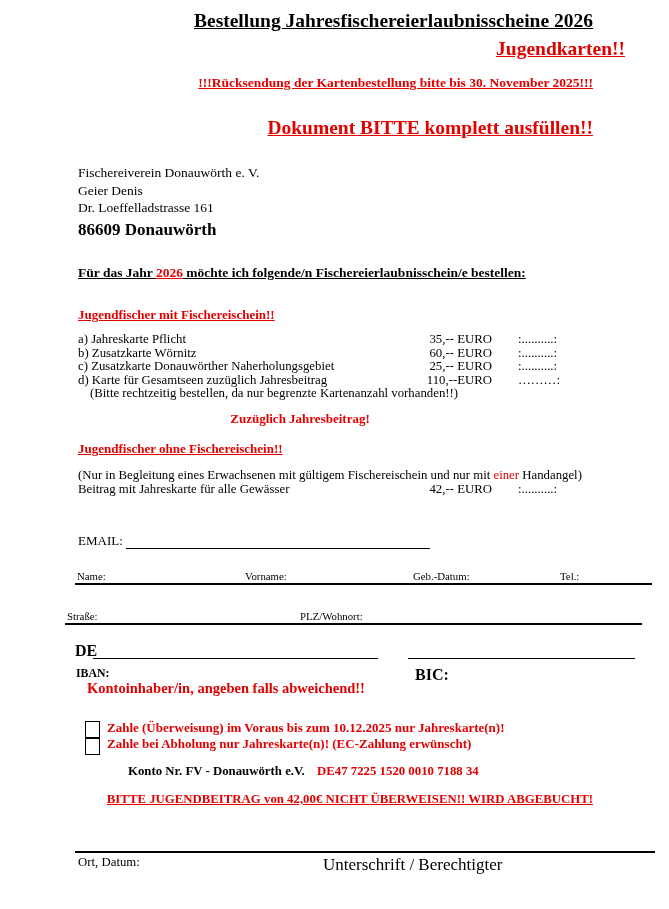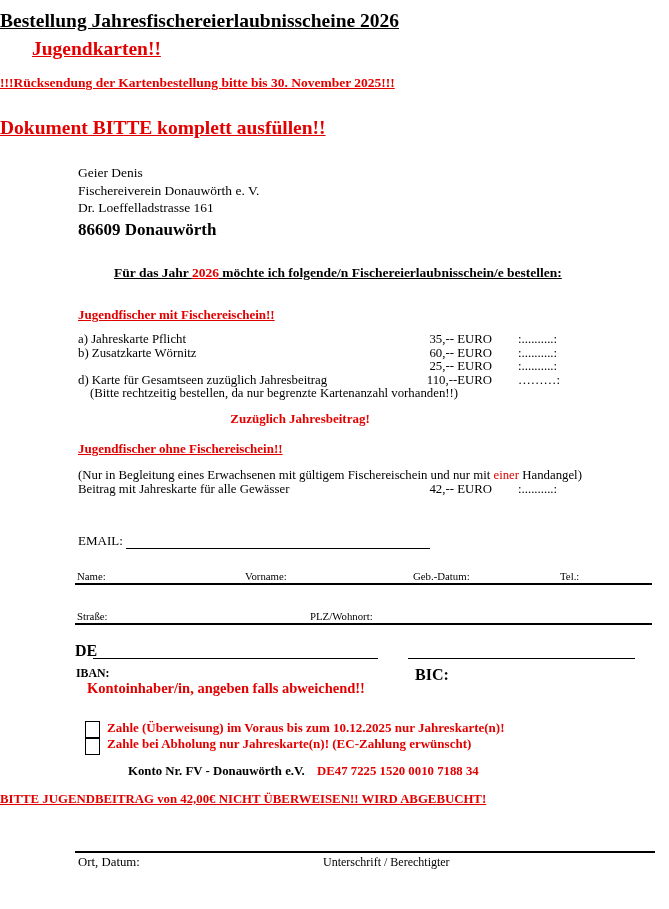--- a/index.html
+++ b/index.html
@@ -9,31 +9,31 @@
     height: 909px;
     background: #ffffff;
     font-family: "Liberation Serif", serif;
     color: #000000;
     overflow: hidden;
   }
   .abs { position: absolute; }
   .b { font-weight: bold; }
   .u { text-decoration: underline; }
   .red { color: var(--red, #e30000); }
-  .center { left: 0; width: 593px; text-align: left; }
+  .center { left: 0; width: 593px; text-align: right; }
 
   .title-line   { top: 10px;  font-size: 19.5px; }
   .subtitle     { top: 38px;  font-size: 19.5px; padding-left: 32px; }
   .deadline     { top: 75px;  font-size: 13.5px; }
   .fill-notice  { top: 117px; font-size: 19.5px; }
 
   .address { left: 78px; top: 164px; font-size: 13.5px; line-height: 17.5px; }
   .address .city { font-size: 17px; font-weight: bold; margin-top: 4px; }
 
-  .order-intro { left: 78px; top: 265px; font-size: 13.5px; font-weight: bold; margin-left: 36px; }
+  .order-intro { left: 78px; top: 265px; font-size: 13.5px; font-weight: bold; }
 
   .sec-heading { font-size: 13px; font-weight: bold; text-decoration: underline; }
   .wl-heading  { left: 78px; top: 307px; }
   .wol-heading { left: 78px; top: 441px; }
 
   .items { left: 78px; top: 333px; width: 575px; font-size: 12.8px; line-height: 13.5px; }
   .item-row { position: relative; height: 13.5px; }
   .item-price { position: absolute; left: 340px; width: 74px; text-align: right; }
   .item-qty   { position: absolute; left: 440px; }
   .items .note { padding-left: 12px; }
@@ -42,21 +42,21 @@
 
   .condition { left: 78px; top: 468px; font-size: 12.8px; text-align: right; }
   .single-item { left: 78px; top: 482px; width: 575px; font-size: 12.8px; }
 
   .email-label { left: 78px; top: 533px; font-size: 13px; }
   .fill-line { border-bottom: 1.5px solid #000; }
   .email-line { left: 126px; top: 534px; width: 304px; height: 14px; }
 
   .ruled-row { border-bottom: 2px solid #000; height: 18px; }
   .name-row   { left: 75px; top: 565px; width: 577px; }
-  .street-row { left: 75px; top: 605px; width: 577px; }
+  .street-row { left: 65px; top: 605px; width: 577px; }
   .ruled-row span { position: absolute; bottom: 1px; font-size: 10.8px; }
 
   .de-prefix { left: 75px; top: 642px; font-size: 16px; font-weight: bold; }
   .iban-line1 { left: 93px;  top: 644px; width: 285px; height: 14px; }
   .iban-line2 { left: 408px; top: 644px; width: 227px; height: 14px; }
 
   .iban-label { left: 76px;  top: 666px; font-size: 11.8px; }
   .bic-label  { left: 415px; top: 666px; font-size: 16px; }
   .holder-note { left: 75px; top: 680px; font-size: 14.5px; margin-left: 12px; }
 
@@ -67,35 +67,35 @@
   .opt1 { left: 107px; top: 720px; }
   .opt2 { left: 107px; top: 736px; }
 
   .konto-line { left: 128px; top: 764px; font-size: 12.8px; }
   .konto-line .iban-red { margin-left: 9px; }
 
   .warning { top: 792px; font-size: 12.8px; }
 
   .sig-rule { left: 75px; top: 844px; width: 580px; height: 7px; border-bottom: 2px solid #000; }
   .ort-datum { left: 78px; top: 855px; font-size: 12.8px; }
-  .signature { left: 323px; top: 855px; font-size: 12px; }
+  .signature { left: 323px; top: 855px; font-size: 17px; }
 </style>
 </head>
 <body>
 
 <div class="page">
 
   <div class="abs center title-line b u">Bestellung Jahresfischereierlaubnisscheine 2026</div>
   <div class="abs center subtitle b u red">Jugendkarten!!</div>
   <div class="abs center deadline b u red">!!!Rücksendung der Kartenbestellung bitte bis 30. November 2025!!!</div>
   <div class="abs center fill-notice b u red">Dokument BITTE komplett ausfüllen!!</div>
 
   <div class="abs address">
+    <div>Fischereiverein Donauwörth e. V.</div>
     <div>Geier Denis</div>
-    <div>Fischereiverein Donauwörth e. V.</div>
     <div>Dr. Loeffelladstrasse 161</div>
     <div class="city">86609 Donauwörth</div>
   </div>
 
   <div class="abs order-intro">
     <span class="u">Für das Jahr </span><span class="u red">2026</span><span class="u"> möchte ich folgende/n Fischereierlaubnisschein/e bestellen:</span>
   </div>
 
   <div class="abs sec-heading wl-heading red">Jugendfischer mit Fischereischein!!</div>
 
@@ -104,20 +104,21 @@
       <span>a)  Jahreskarte Pflicht</span>
       <span class="item-price">35,-- EURO</span>
       <span class="item-qty">:..........:</span>
     </div>
     <div class="item-row">
       <span>b) Zusatzkarte Wörnitz</span>
       <span class="item-price">60,-- EURO</span>
       <span class="item-qty">:..........:</span>
     </div>
     <div class="item-row">
+      <span>c) Zusatzkarte Donauwörther Naherholungsgebiet</span>
       <span class="item-price">25,-- EURO</span>
       <span class="item-qty">:..........:</span>
     </div>
     <div class="item-row">
       <span>d)  Karte für Gesamtseen zuzüglich Jahresbeitrag</span>
       <span class="item-price">110,--EURO</span>
       <span class="item-qty">………:</span>
     </div>
     <div class="note">(Bitte rechtzeitig bestellen, da nur begrenzte Kartenanzahl vorhanden!!)</div>
   </div>

